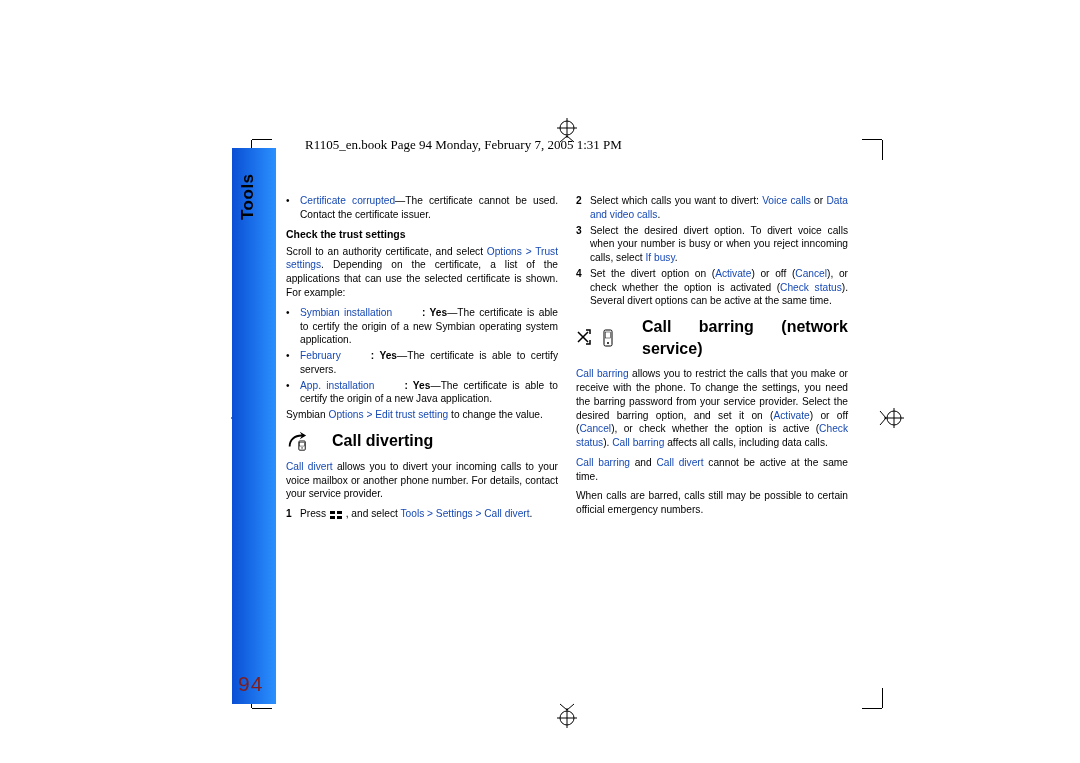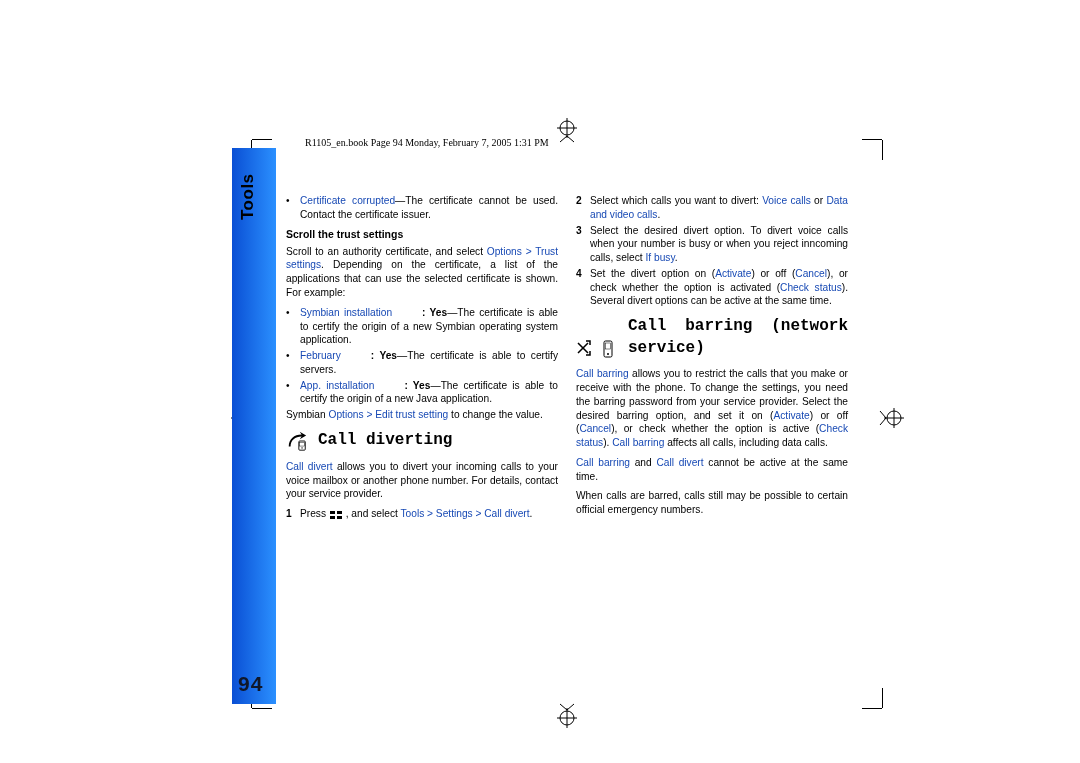--- a/index.html
+++ b/index.html
@@ -29,21 +29,21 @@
   .cropmark-mid { position: absolute; }
   .cropmark-mid svg { display:block; }
   .cm-top   { top: 118px; left: 553px; }
   .cm-bot   { top: 700px; left: 553px; }
   .cm-left  { top: 404px; left: 231px; }
   .cm-right { top: 404px; left: 876px; }
 
   .header-line {
     position: absolute;
     top: 137px; left: 305px;
-    font-size: 10px;
+    font-size: 13px;
     font-family: "Times New Roman", serif;
     color: #000;
   }
 
   .blue-sidebar {
     position: absolute;
     left: 232px;
     top: 148px;
     width: 44px;
     height: 556px;
@@ -57,23 +57,23 @@
     transform-origin: left top;
     font-weight: bold;
     font-size: 17px;
     color: #000;
     letter-spacing: 0.5px;
   }
   .page-number {
     position: absolute;
     left: 238px;
     top: 672px;
-    color: #0f172a;
+    color: #7f1d1d;
     font-size: 21px;
-    font-weight: bold;
+    font-weight: normal;
     letter-spacing: 1px;
     text-align: right;
   }
 
   .page {
     position: absolute;
     left: 286px;
     top: 194px;
     width: 562px;
     height: 510px;
@@ -91,24 +91,23 @@
   .bold { font-weight: bold; margin-left: 30px; }
   .blue { color: #1749b4; font-weight: normal; }
   .bullet-row { display: flex; margin-bottom: 2px; }
   .bullet-row .dot { width: 14px; flex: none; }
   .bullet-row .txt { flex: 1; text-align: justify; }
   .num-row { display: flex; margin-bottom: 2px; }
   .num-row .num { width: 14px; flex: none; font-weight: bold; }
   .num-row .txt { flex: 1; text-align: justify; }
   .section-heading {
     display: flex;
-    align-items: flex-end;
-    gap: 10px;
+    align-items: center;
+    gap: 24px;
     margin: 8px 0 8px 0;
-    font-family: Liberation Mono, monospace;
   }
   .section-heading .title {
     font-size: 16px;
     font-weight: bold;
   }
   .icon-wrap { display: inline-flex; align-items: center; gap: 2px; }
   .icon-svg { width: 22px; height: 22px; }
   .icon-svg-sm { width: 20px; height: 20px; }
   .inline-icon { display: inline-block; width: 14px; height: 10px; vertical-align: middle; }
   .inline-icon2 { display: inline-block; width: 24px; height: 10px; vertical-align: middle; }
@@ -164,21 +163,21 @@
 <div class="page">
 
   <div class="col">
     <div class="bullet-row">
       <div class="dot">•</div>
       <div class="txt">
         <span class="blue">Certificate corrupted</span><span>—The certificate cannot be used. Contact the certificate issuer.</span>
       </div>
     </div>
 
-    <h4 class="sub">Scroll the trust settings</h4>
+    <h4 class="sub">Check the trust settings</h4>
     <p>
       <span>Scroll to an authority certificate, and select </span><span class="blue">Options &gt; Trust settings</span><span>. Depending on the certificate, a list of the applications that can use the selected certificate is shown. For example:</span>
     </p>
 
     <div class="bullet-row">
       <div class="dot">•</div>
       <div class="txt">
         <span class="blue">Symbian installation</span><span class="bold">: Yes</span><span>—The certificate is able to certify the origin of a new Symbian operating system application.</span>
       </div>
     </div>

